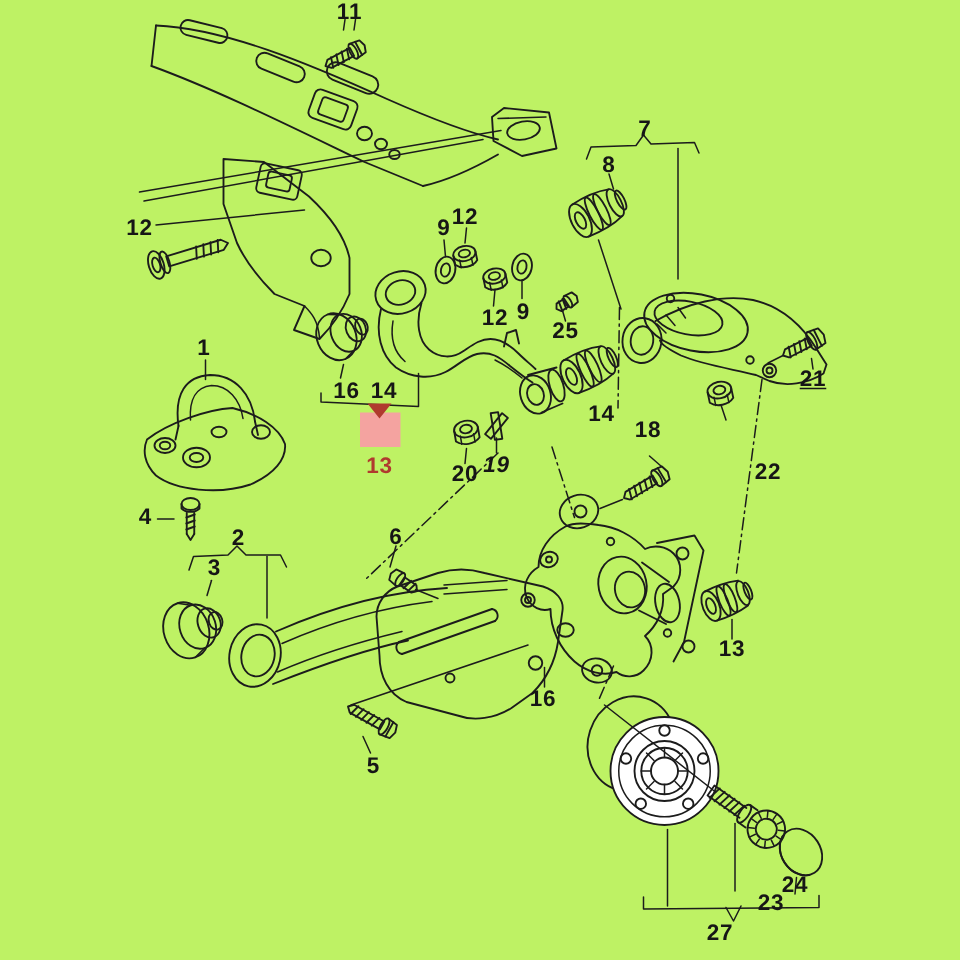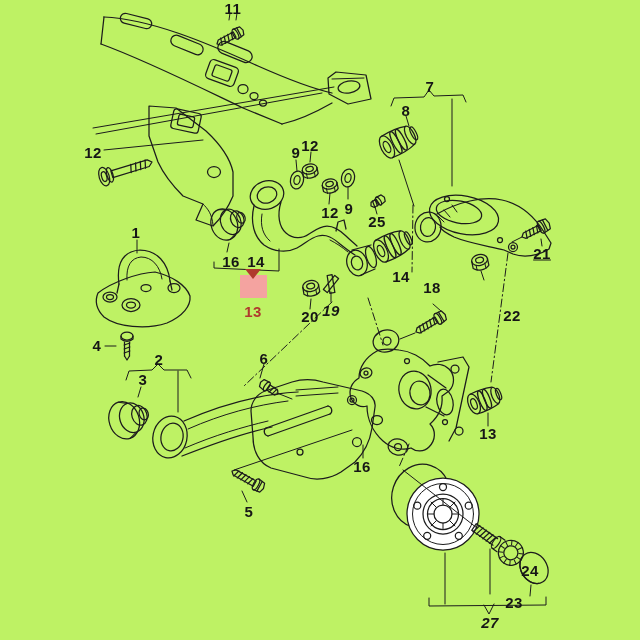--- a/index.html
+++ b/index.html
@@ -431,16 +431,16 @@
       <div class="part-label" style="left: 430px; top: 86px;">7</div>
       <div class="part-label" style="left: 401px; top: 276px;">14</div>
       <div class="part-label" style="left: 432px; top: 287px;">18</div>
       <div class="part-label" style="left: 331px; top: 310px; font-style: italic;">19</div>
       <div class="part-label" style="left: 310px; top: 316px; text-align: center;">20</div>
       <div class="part-label" style="left: 542px; top: 253px; text-decoration: underline;">21</div>
       <div class="part-label" style="left: 512px; top: 287px; margin-top: 28px;">22</div>
       <div class="part-label" style="left: 362px; top: 466px;">16</div>
       <div class="part-label" style="left: 488px; top: 433px;">13</div>
       <div class="part-label" style="left: 514px; top: 602px;">23</div>
-      <div class="part-label" style="left: 530px; top: 570px; text-align: right;">24</div>
-      <div class="part-label" style="left: 490px; top: 622px; font-style: italic;">27</div>
+      <div class="part-label" style="left: 530px; top: 590px; text-align: right;">24</div>
+      <div class="part-label" style="left: 480px; top: 622px;">27</div>
     </div>
 </div>
 
 </body></html>

